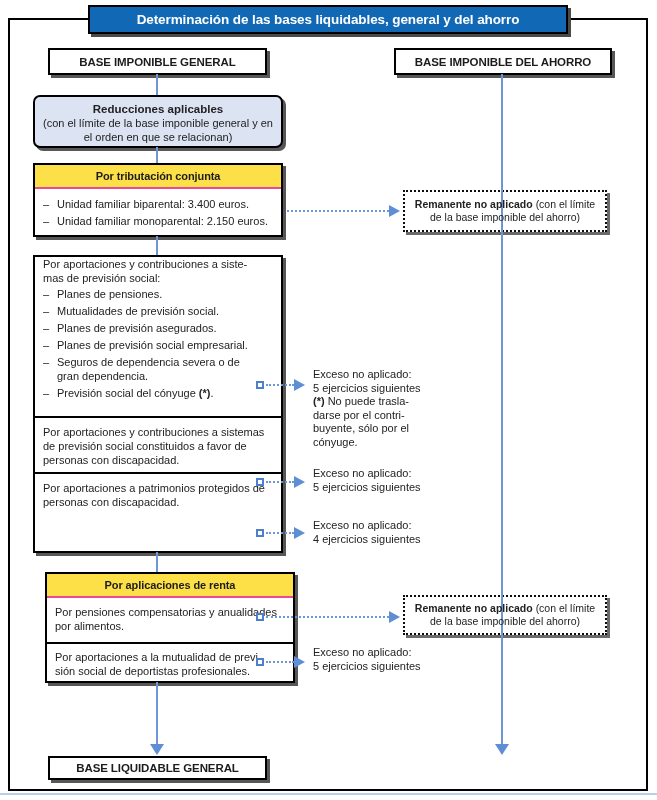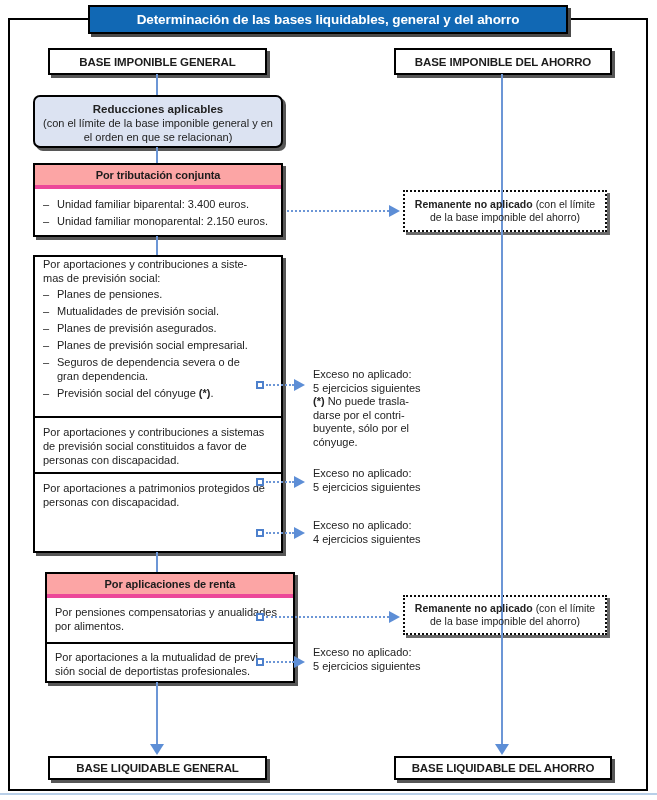--- a/index.html
+++ b/index.html
@@ -12,21 +12,21 @@
   .titlebar{background:#1168b4;border:2px solid #000;box-shadow:3px 3px 0 #4a4a4a;
             display:flex;align-items:center;justify-content:center;
             color:#fff;font-weight:bold;font-size:13.5px;letter-spacing:-0.1px;}
   
   .whitebox{background:#fff;border:2px solid #000;box-shadow:3px 3px 0 #575757;
             display:flex;align-items:center;justify-content:center;text-align:center;
             font-weight:bold;font-size:11.5px;letter-spacing:-0.1px;}
   
   .cbox{background:#fff;border:2px solid #000;box-shadow:3px 3px 0 #575757;
         display:flex;flex-direction:column;}
-  .subhdr{background:#fca5a5;border-bottom:4px solid #ec4899;
+  .subhdr{background:#fde047;border-bottom:2px solid #ec4899;
           display:flex;align-items:center;justify-content:center;text-align:center;
           font-weight:bold;font-size:11px;line-height:13px;white-space:pre-line;
           flex:0 0 auto;box-sizing:border-box;letter-spacing:-0.1px;}
   .sec{box-sizing:border-box;font-size:11px;line-height:14px;padding:6px 8px 4px 8px;
        color:#222;flex:0 0 auto;overflow:hidden;}
   .sec.divided{border-top:2px solid #000;}
   .pre{white-space:pre-line;}
   .row{display:flex;margin:0 0 3px 0;}
   .dash{flex:0 0 14px;}
   .rowtxt{flex:1 1 auto;white-space:pre-line;}
@@ -131,23 +131,20 @@
     <div class="subhdr" style="height:24px;">Por aplicaciones de renta</div>
     <div class="sec pre" style="height:44px;padding-top:7px;">Por pensiones compensatorias y anualidades
 por alimentos.</div>
     <div class="sec divided pre" style="height:39px;padding-top:6px;">Por aportaciones a la mutualidad de previ-
 sión social de deportistas profesionales.</div>
   </div>
 
   <div class="abs whitebox" style="left:48px;top:756px;width:219px;height:24px;">
     <span>BASE LIQUIDABLE GENERAL</span>
   </div>
-  <div class="abs whitebox" style="left:394px;top:756px;width:218px;height:24px;">
-    <span>BASE LIQUIDABLE DEL AHORRO</span>
-  </div>
 
   <div class="abs rem" style="left:403px;top:190px;width:204px;height:42px;">
     <span class="inner"><b>Remanente no aplicado</b> <span class="pre">(con el límite
 de la base imponible del ahorro)</span></span>
   </div>
   <div class="abs rem" style="left:403px;top:595px;width:204px;height:40px;">
     <span class="inner"><b>Remanente no aplicado</b> <span class="pre">(con el límite
 de la base imponible del ahorro)</span></span>
   </div>
 

